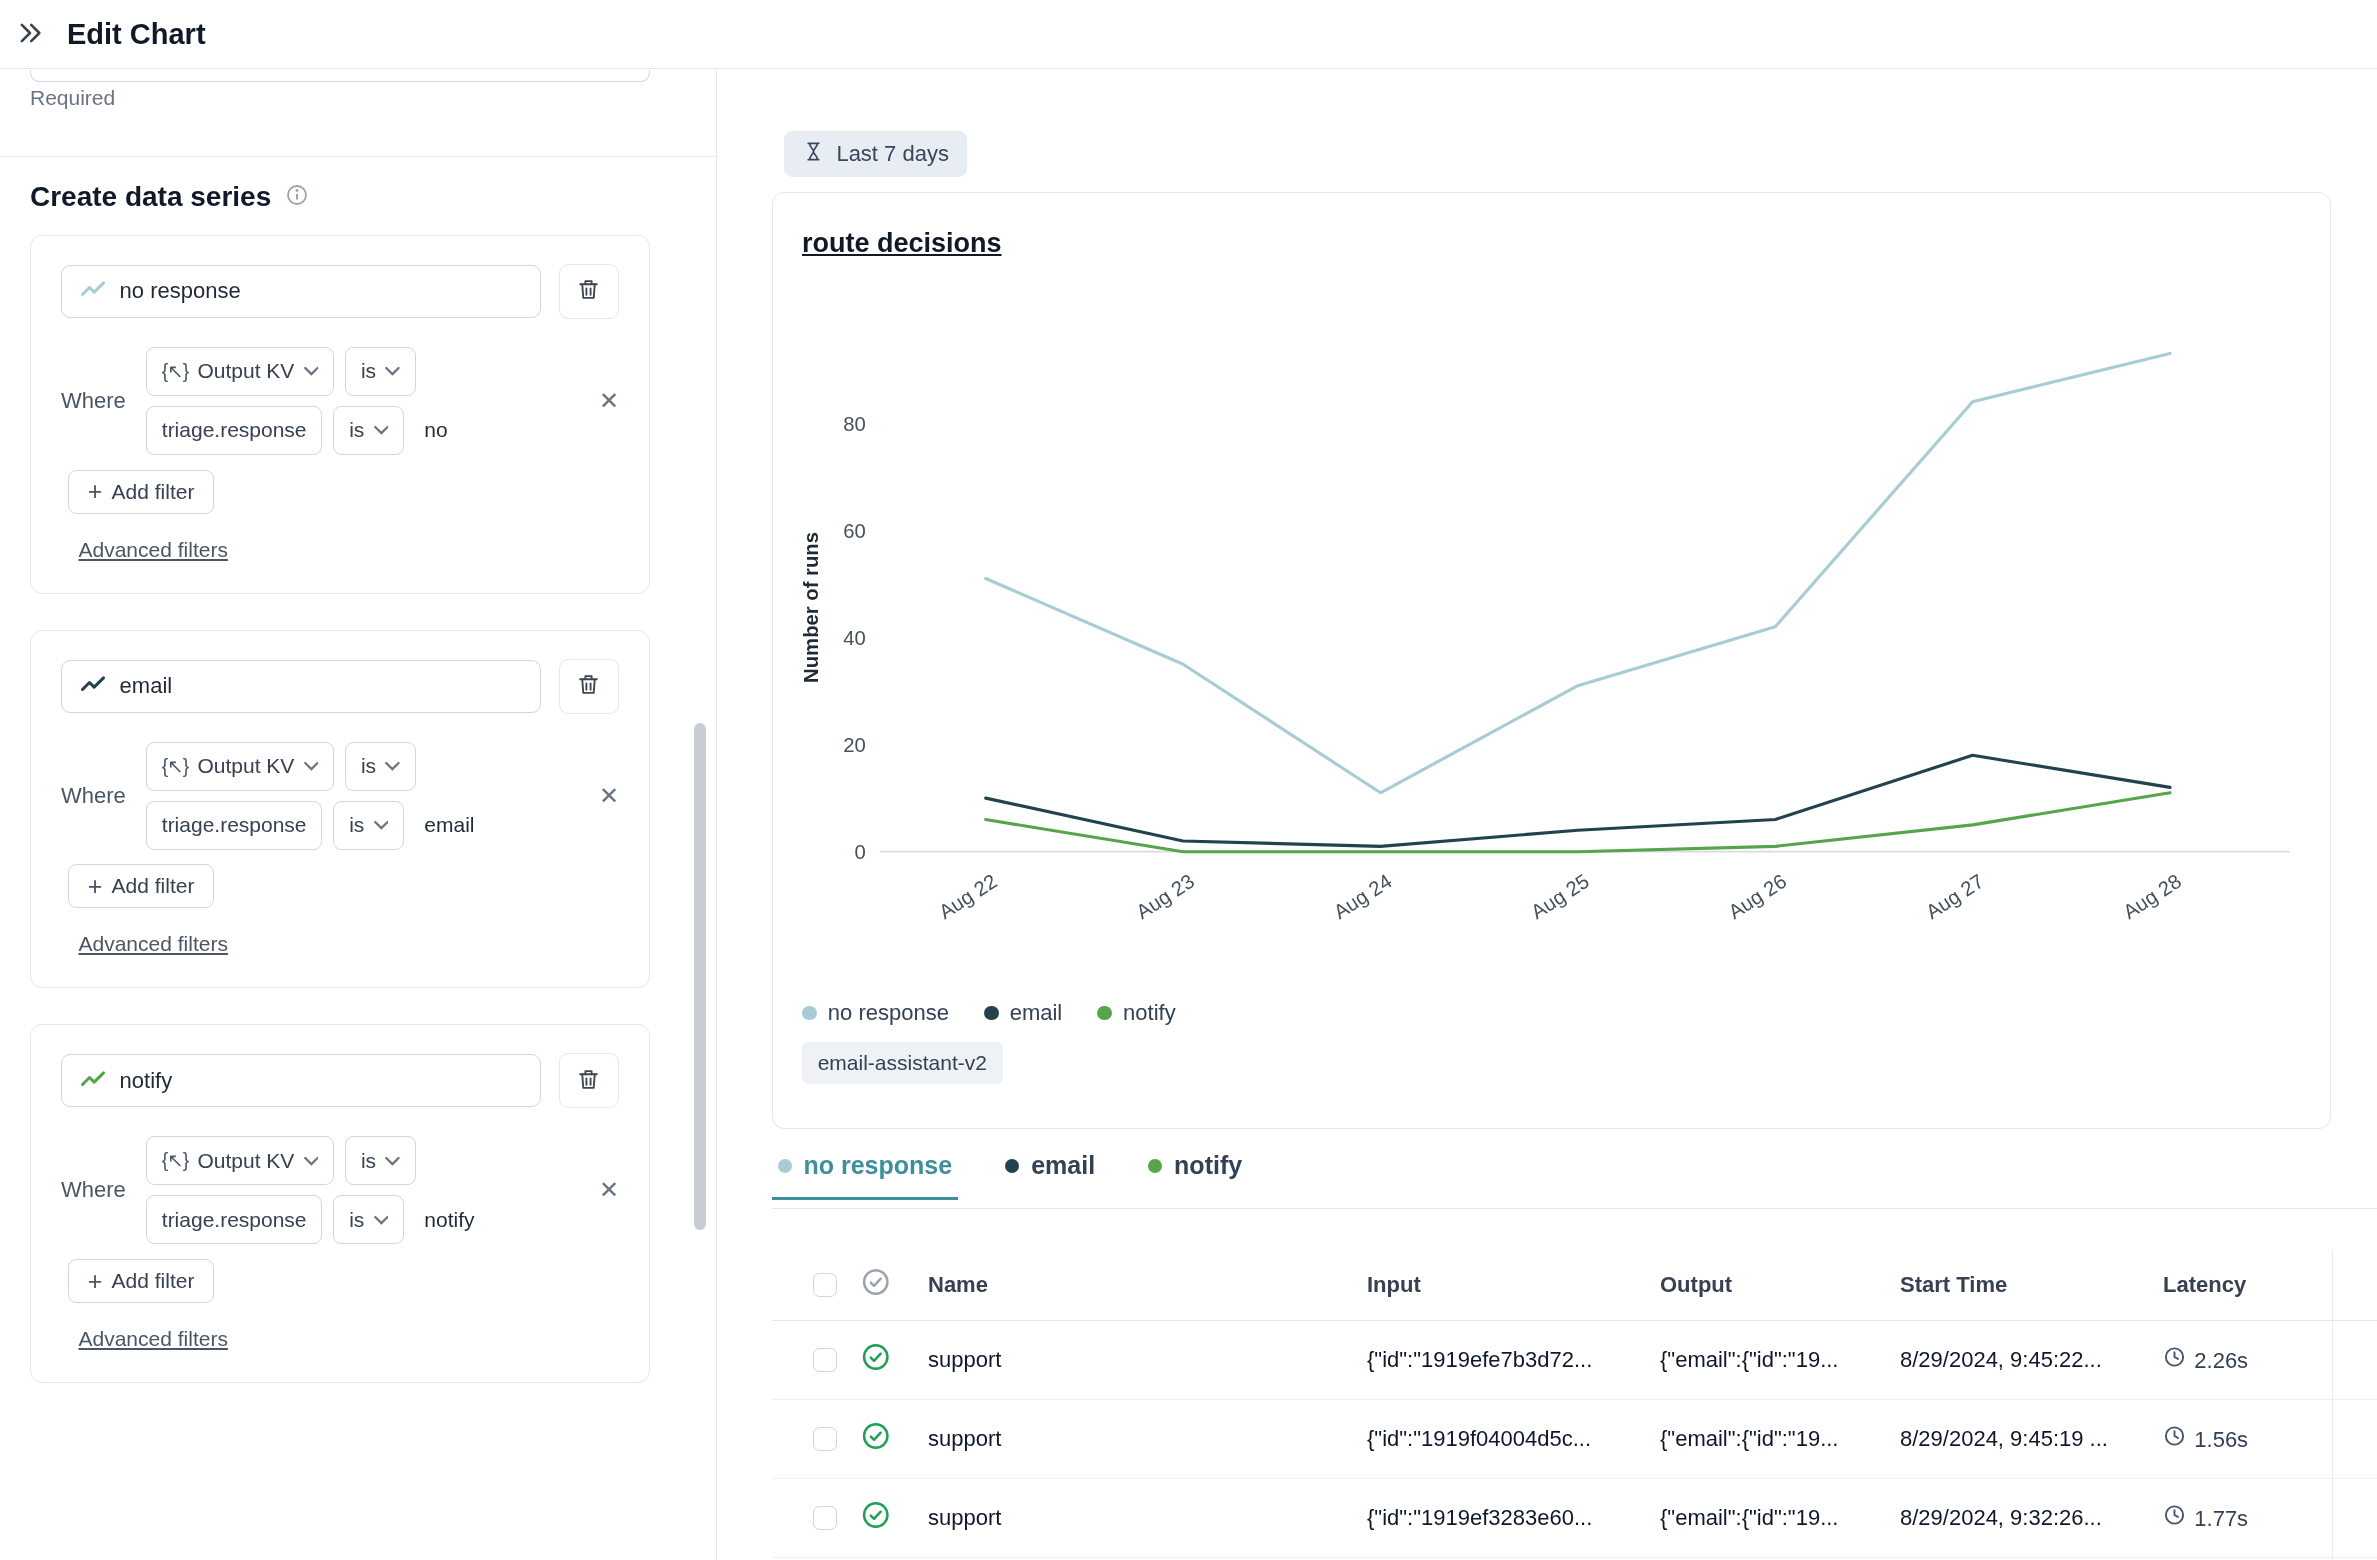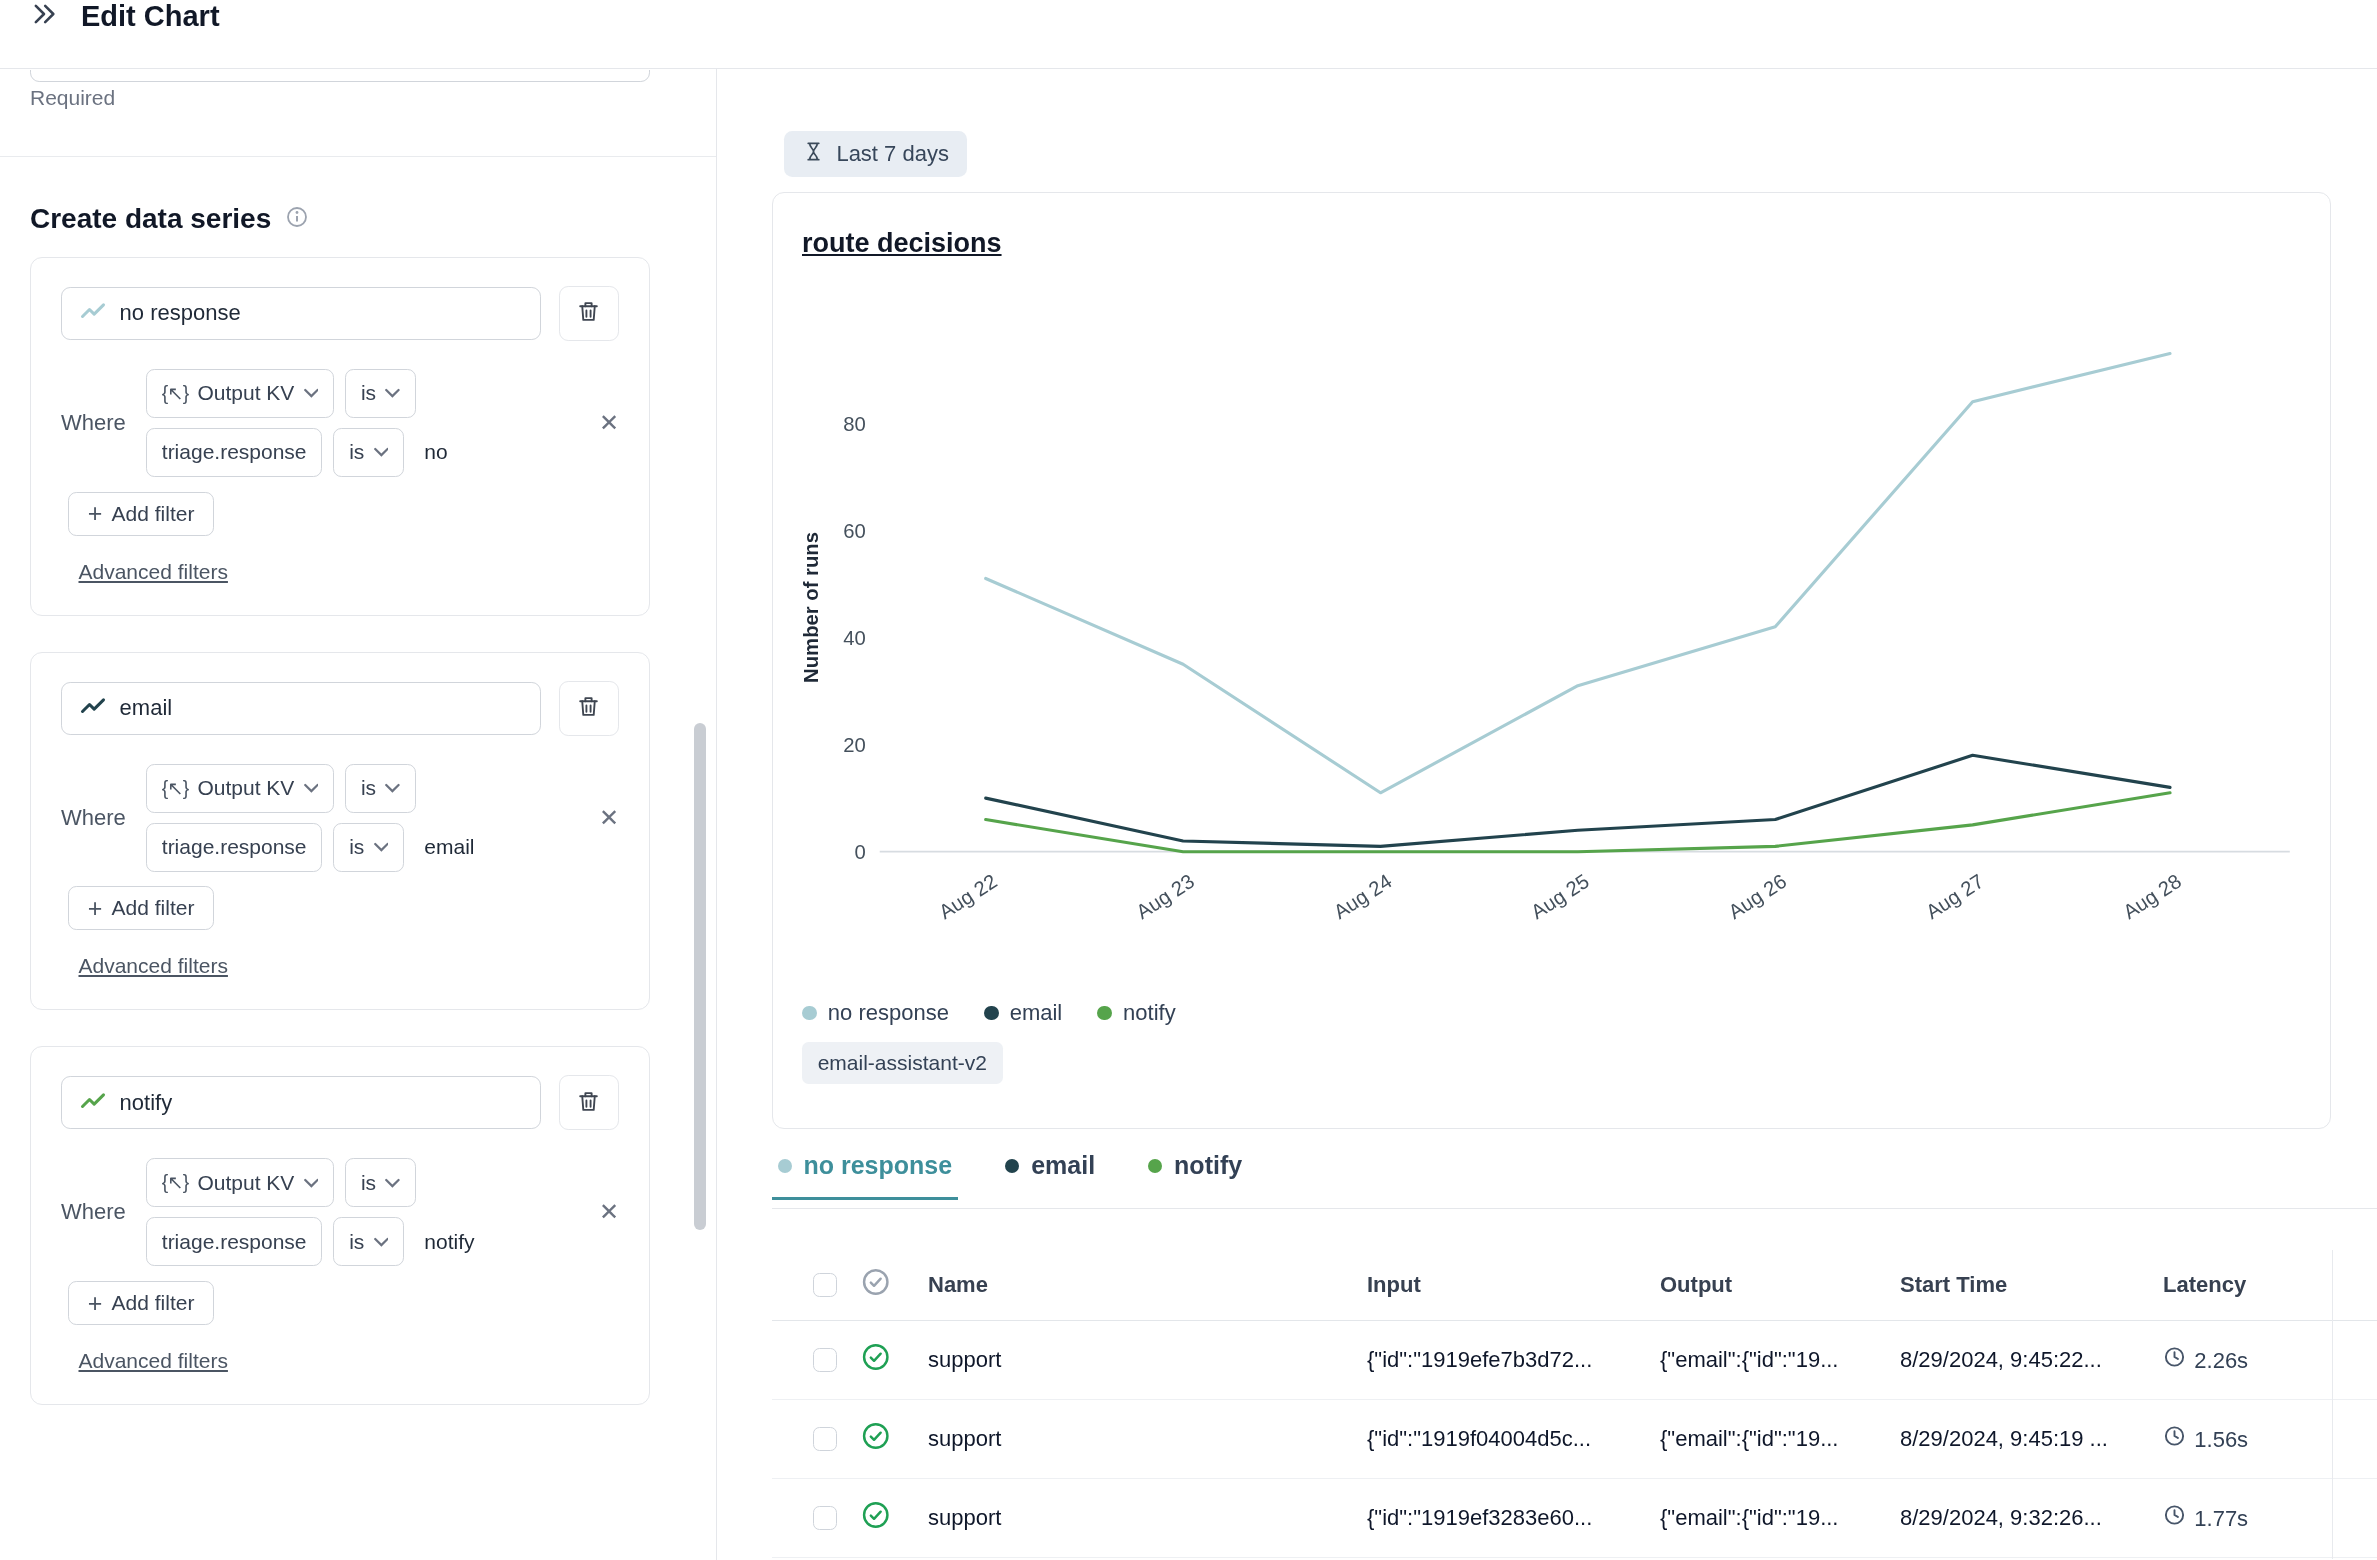--- a/index.html
+++ b/index.html
@@ -2,31 +2,31 @@
 <html style="font-size:14.8px"><head>
 <meta charset="utf-8">
 <style>
   * { box-sizing: border-box; margin: 0; padding: 0; }
   html, body { background: #fff; }
   body { font-family: "Liberation Sans", sans-serif; color: #1f2937; }
   .page { position: relative; width: 2377px; height: 1560px; background: #fff; overflow: hidden; }
 
   
   .app-header { position: absolute; top: 0; left: 0; right: 0; height: 69px;
-    border-bottom: 0.9px solid #e5e7eb; display: flex; gap: 22px; padding-left: 28px; background: #fff; z-index: 5; }
+    border-bottom: 0.9px solid #e5e7eb; display: flex; align-items: center; gap: 22px; padding-left: 14px; background: #fff; z-index: 5; }
   .app-header .title { font-size: 29px; font-weight: 700; color: #111827; }
   .collapse-btn { width: 31px; height: 31px; display: flex; align-items: center; justify-content: center; cursor: pointer; background: none; border: none; }
 
   
   .sidebar { position: absolute; top: 70px; left: 0; width: 716px; bottom: 0; background: #fff; }
   .sidebar-scroll { position: absolute; top: 0; left: 0; right: 0; bottom: 113px; overflow: hidden; padding: 0 66px 18.4px 30px; }
   .partial-input { height: 53px; margin-top: -41px; border: 0.9px solid #d1d5db; border-radius: 9.2px; background: #fff; }
   .required-label { margin-top: 4px; font-size: 21px; color: #6b7280; }
   .sidebar-divider { height: 0.9px; background: #e9ebee; margin: 46px -66px 0 -30px; }
-  .section-heading { margin-top: 46px; display: flex; align-items: center; gap: 14px; }
+  .section-heading { margin-top: 24px; display: flex; align-items: center; gap: 14px; }
   .section-heading .txt { font-size: 28px; font-weight: 700; color: #111827; }
 
   .series-card { margin-top: 22px; border: 0.9px solid #e5e7eb; border-radius: 12px; background: #fff; padding: 28px 30px 31px 30px; }
   .series-card + .series-card { margin-top: 36px; }
   .input-row { display: flex; gap: 17.5px; align-items: center; }
   .series-input { flex: 0 0 480px; height: 53px; border: 0.9px solid #d1d5db; border-radius: 9.2px; display: flex; align-items: center; gap: 13px; padding: 0 16.6px; background: #fff; }
   .series-input input { border: none; outline: none; flex: 1; font: 22px "Liberation Sans", sans-serif; color: #1f2937; background: transparent; }
   .icon-btn { width: 61px; height: 55px; border: 0.9px solid #e5e7eb; border-radius: 9.2px; background: #fff; display: flex; align-items: center; justify-content: center; cursor: pointer; }
 
   .filter-row { margin-top: 28px; display: flex; align-items: center; }

